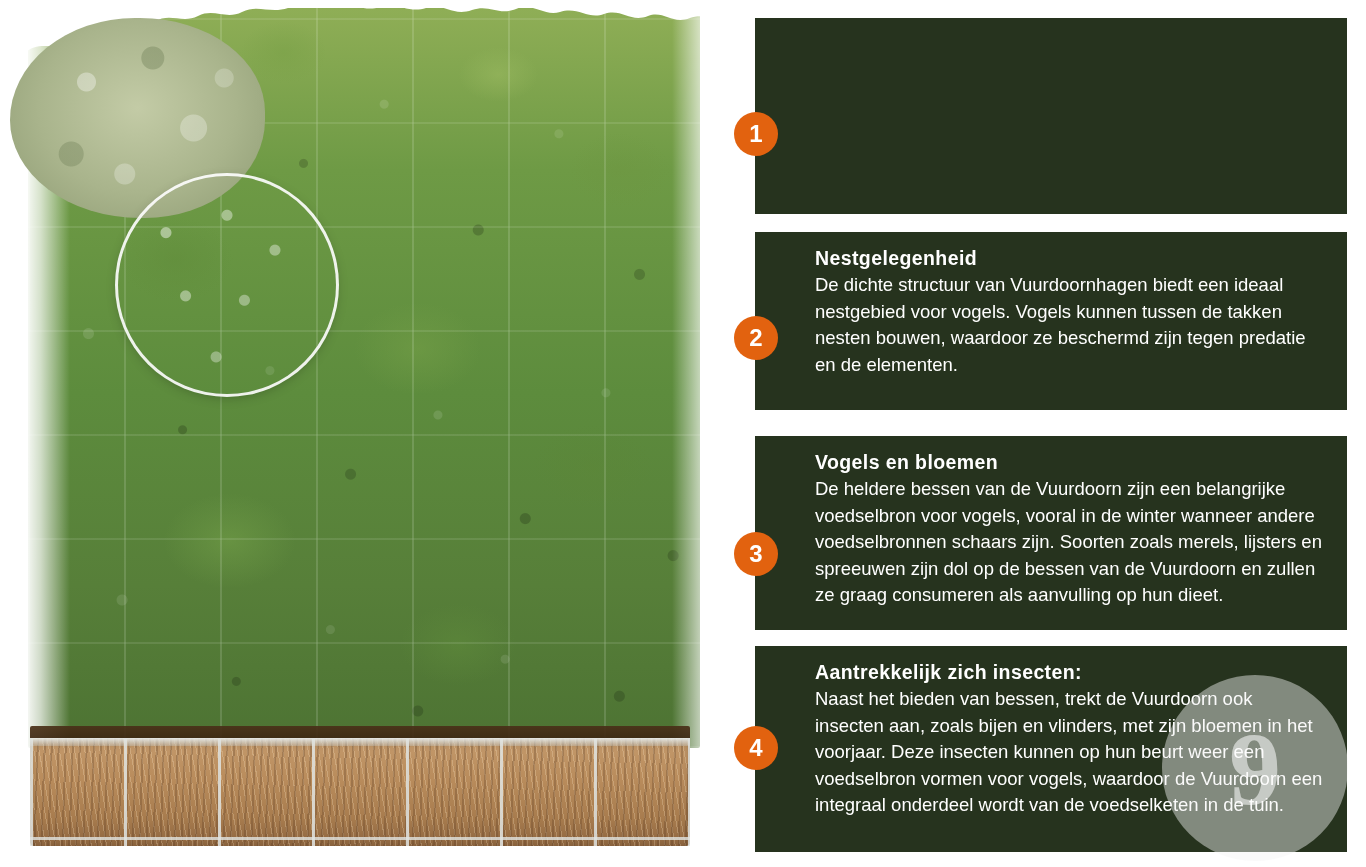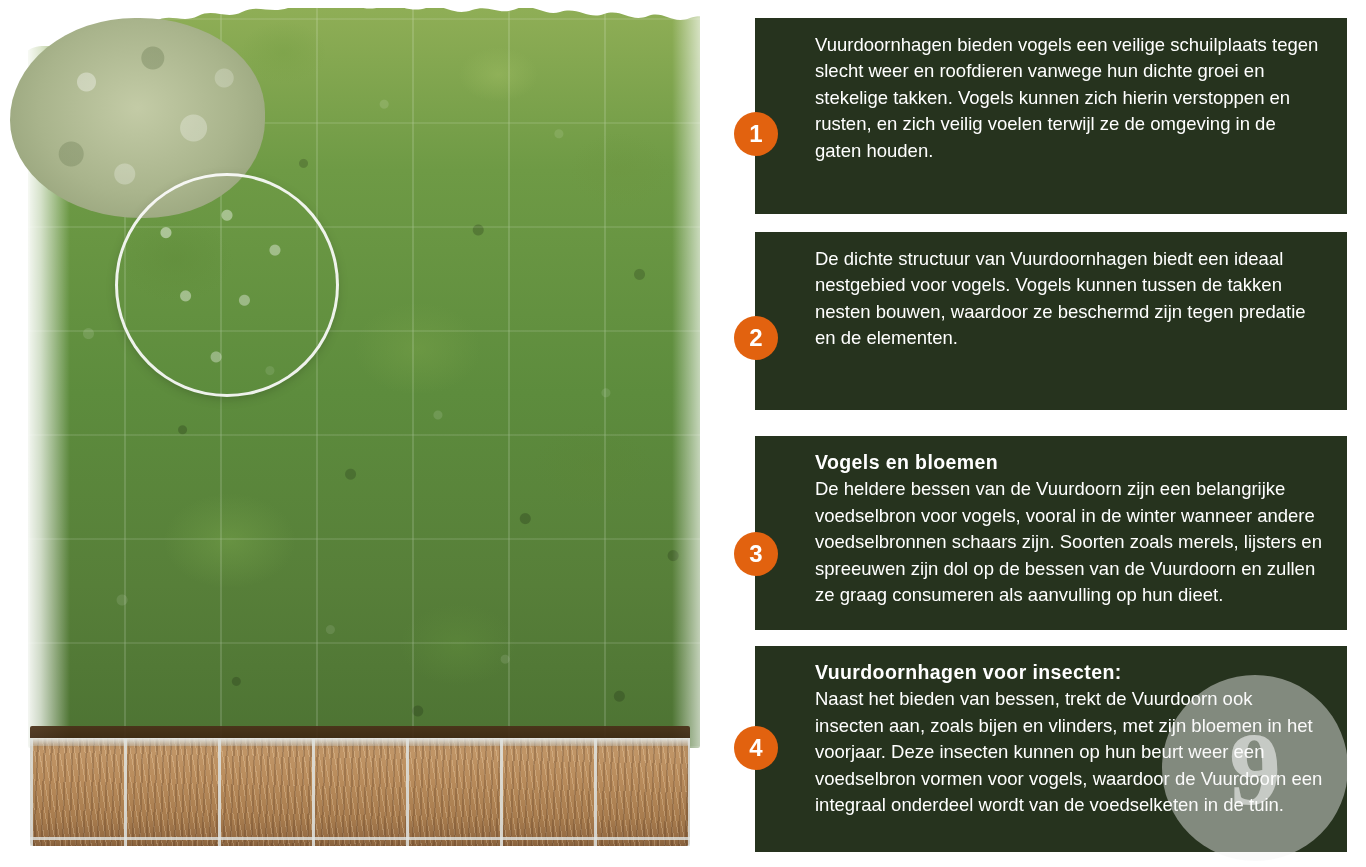--- a/index.html
+++ b/index.html
@@ -331,36 +331,36 @@
     <div class="planter">
       <div class="planter-rim"></div>
       <div class="planter-wire"></div>
     </div>
   </div>
 
   <div class="panels">
 
     <section class="panel" id="panel-1">
       <div class="badge">1</div>
-      <p class="panel-body">Vuurdoornhagen bieden vogels een veilige schuilplaats tegen slecht weer en roofdieren vanwege hun dichte groei en stekelige takken. Vogels kunnen zich hierin verstoppen en rusten, en zich veilig voelen terwijl ze de omgeving in de gaten houden.</p>
     </section>
 
     <section class="panel" id="panel-2">
       <div class="badge">2</div>
+      <h2 class="panel-title">Nestgelegenheid</h2>
       <p class="panel-body">De dichte structuur van Vuurdoornhagen biedt een ideaal nestgebied voor vogels. Vogels kunnen tussen de takken nesten bouwen, waardoor ze beschermd zijn tegen predatie en de elementen.</p>
     </section>
 
     <section class="panel" id="panel-3">
       <div class="badge">3</div>
       <h2 class="panel-title">Vogels en bloemen</h2>
       <p class="panel-body">De heldere bessen van de Vuurdoorn zijn een belangrijke voedselbron voor vogels, vooral in de winter wanneer andere voedselbronnen schaars zijn. Soorten zoals merels, lijsters en spreeuwen zijn dol op de bessen van de Vuurdoorn en zullen ze graag consumeren als aanvulling op hun dieet.</p>
     </section>
 
     <section class="panel" id="panel-4">
       <div class="badge">4</div>
-      <h2 class="panel-title">Vuurdoornhagen voor insecten:</h2>
+      <h2 class="panel-title">Aantrekkelijk zich insecten:</h2>
       <p class="panel-body">Naast het bieden van bessen, trekt de Vuurdoorn ook insecten aan, zoals bijen en vlinders, met zijn bloemen in het voorjaar. Deze insecten kunnen op hun beurt weer een voedselbron vormen voor vogels, waardoor de Vuurdoorn een integraal onderdeel wordt van de voedselketen in de tuin.</p>
     </section>
   </div>
 
   <div class="watermark">9</div>
 
 </div>
 
 </body></html>

